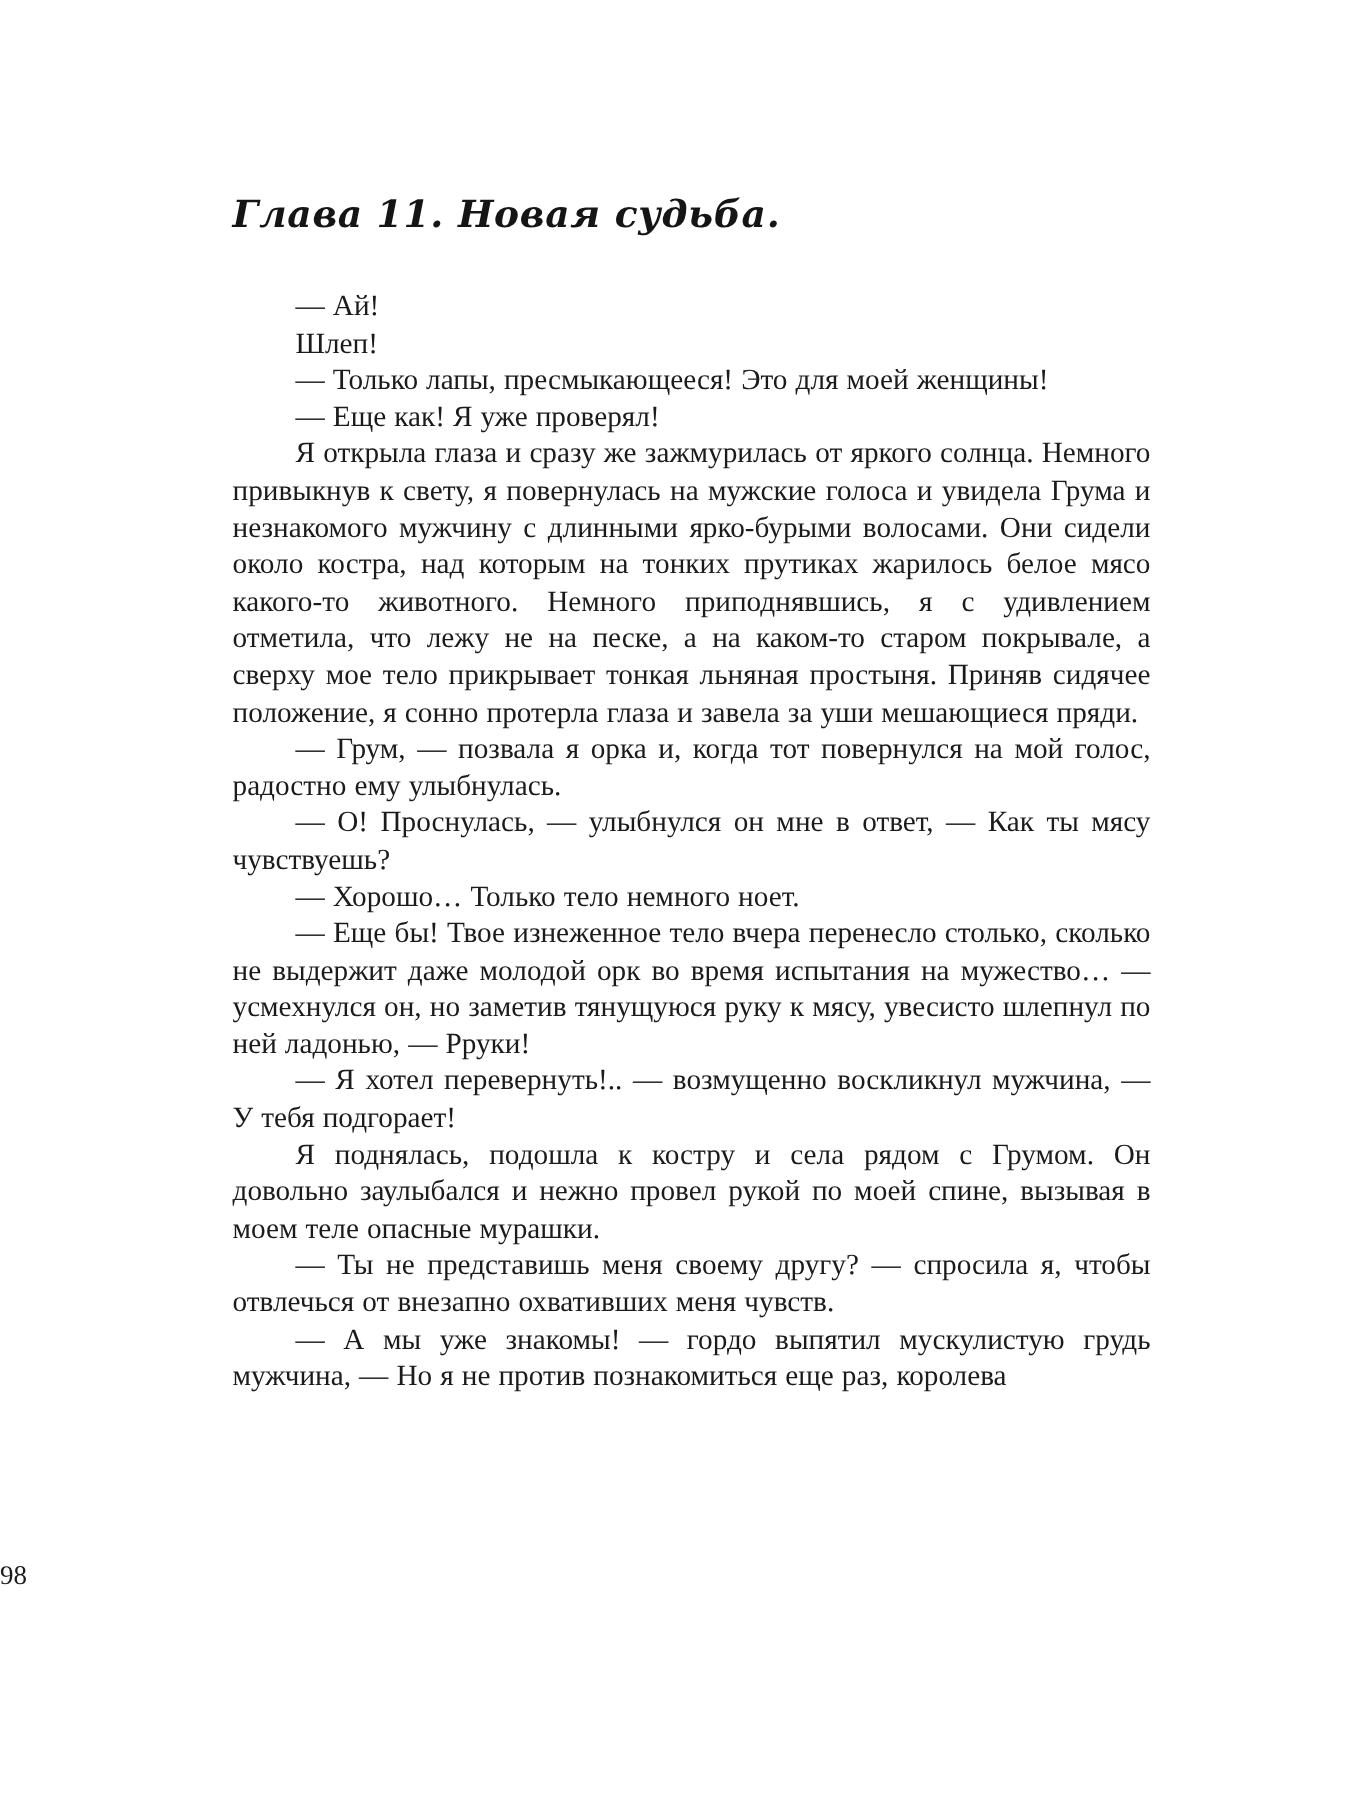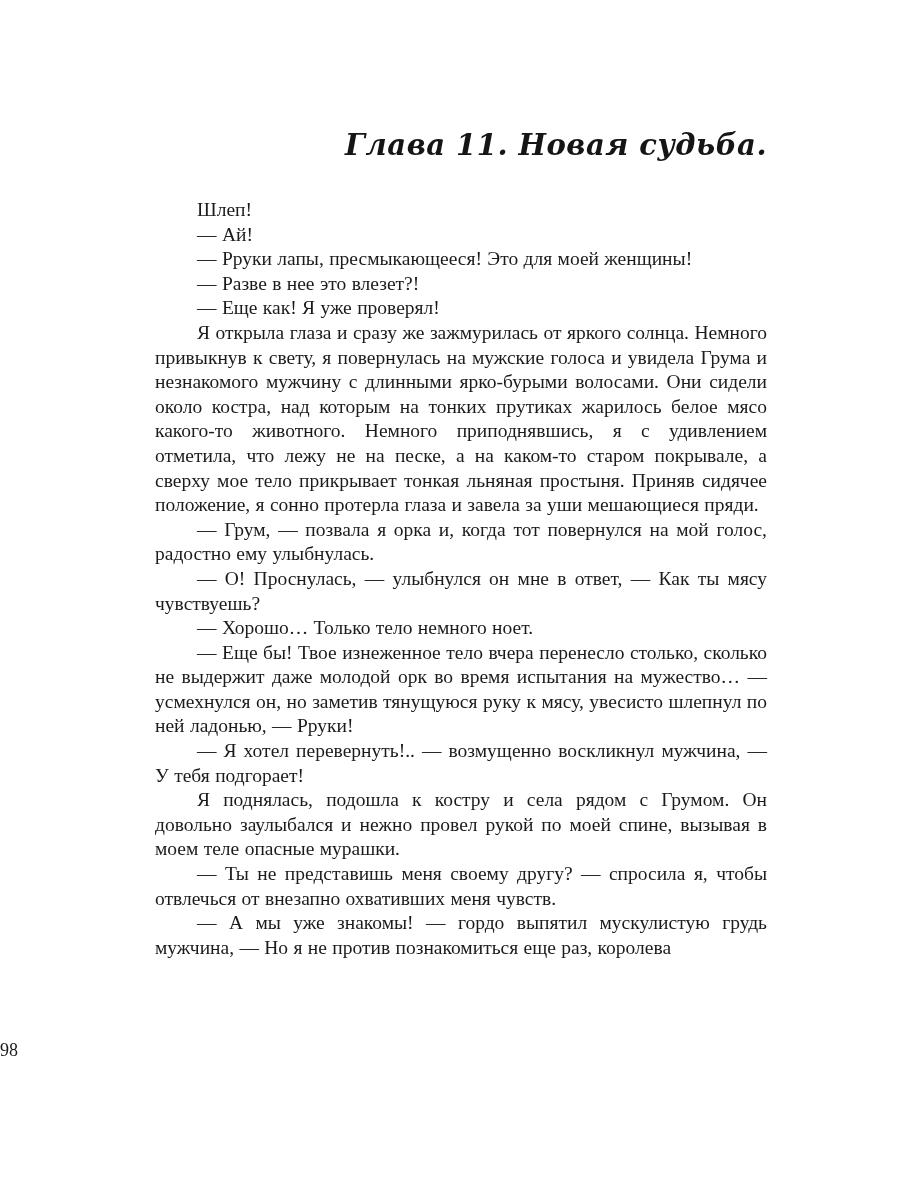--- a/index.html
+++ b/index.html
@@ -16,25 +16,25 @@
     font-family: "Liberation Serif", serif;
     overflow: hidden;
   }
   .content {
     position: absolute;
     left: 155px;
     top: 128px;
     width: 612px;
   }
   .chapter-title {
-    text-align: right;
+    text-align: left;
     font-family: "DejaVu Serif", serif;
     font-weight: 700;
     font-style: italic;
-    font-size: 29px;
+    font-size: 25px;
     letter-spacing: 0.5px;
     margin: 0 0 36px 0;
     color: #151515;
   }
   .body-text p {
     margin: 0;
     font-size: 19.5px;
     line-height: 24.6px;
     text-align: justify;
     text-indent: 42px;
@@ -50,24 +50,23 @@
     color: #1b1b1b;
   }
 </style>
 </head>
 <body>
 
 <div class="page">
   <div class="content">
     <h1 class="chapter-title">Глава 11. Новая судьба.</h1>
     <div class="body-text">
+      <p>— Ай!</p>
       <p>Шлеп!</p>
-      <p>— Ай!</p>
-      <p>— Рруки лапы, пресмыкающееся! Это для моей женщины!</p>
-      <p>— Разве в нее это влезет?!</p>
+      <p>— Только лапы, пресмыкающееся! Это для моей женщины!</p>
       <p>— Еще как! Я уже проверял!</p>
       <p>Я открыла глаза и сразу же зажмурилась от яркого солнца. Немного привыкнув к свету, я повернулась на мужские голоса и увидела Грума и незнакомого мужчину с длинными ярко-бурыми волосами. Они сидели около костра, над которым на тонких прутиках жарилось белое мясо какого-то животного. Немного приподнявшись, я с удивлением отметила, что лежу не на песке, а на каком-то старом покрывале, а сверху мое тело прикрывает тонкая льняная простыня. Приняв сидячее положение, я сонно протерла глаза и завела за уши мешающиеся пряди.</p>
       <p>— Грум, — позвала я орка и, когда тот повернулся на мой голос, радостно ему улыбнулась.</p>
       <p>— О! Проснулась, — улыбнулся он мне в ответ, — Как ты мясу чувствуешь?</p>
       <p>— Хорошо… Только тело немного ноет.</p>
       <p>— Еще бы! Твое изнеженное тело вчера перенесло столько, сколько не выдержит даже молодой орк во время испытания на мужество… — усмехнулся он, но заметив тянущуюся руку к мясу, увесисто шлепнул по ней ладонью, — Рруки!</p>
       <p>— Я хотел перевернуть!.. — возмущенно воскликнул мужчина, — У тебя подгорает!</p>
       <p>Я поднялась, подошла к костру и села рядом с Грумом. Он довольно заулыбался и нежно провел рукой по моей спине, вызывая в моем теле опасные мурашки.</p>
       <p>— Ты не представишь меня своему другу? — спросила я, чтобы отвлечься от внезапно охвативших меня чувств.</p>
       <p>— А мы уже знакомы! — гордо выпятил мускулистую грудь мужчина, — Но я не против познакомиться еще раз, королева</p>

